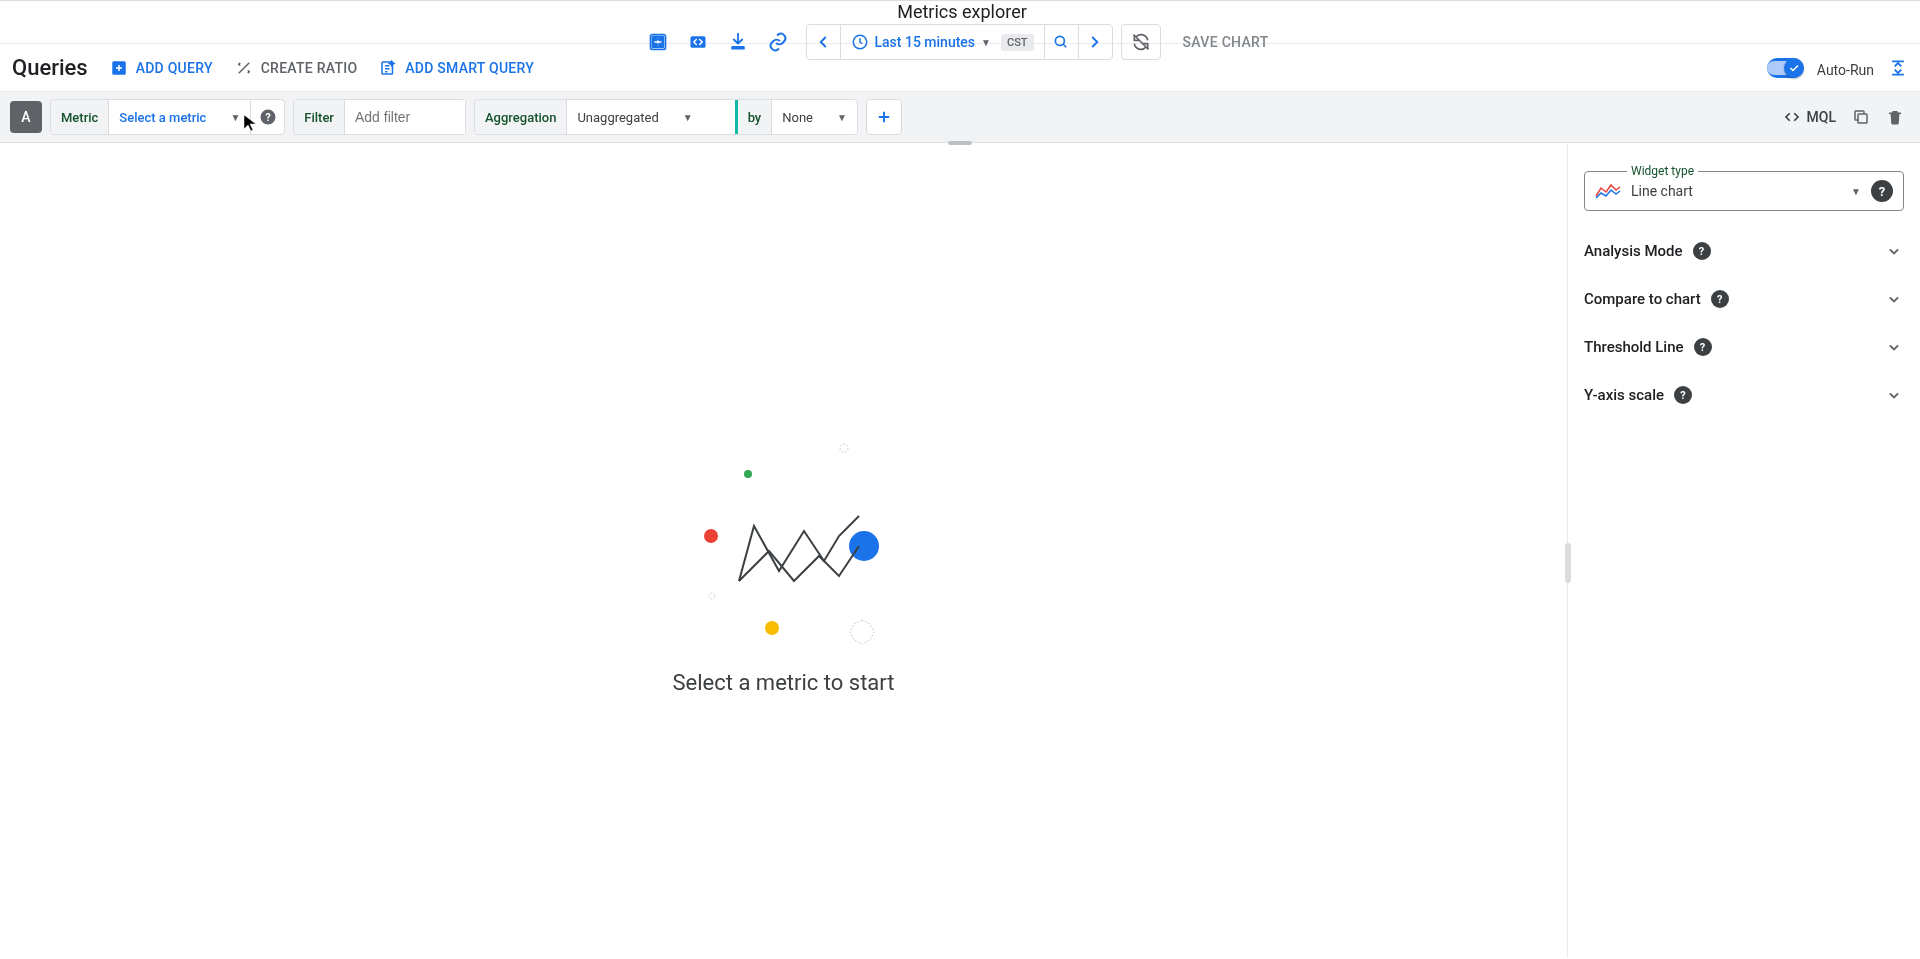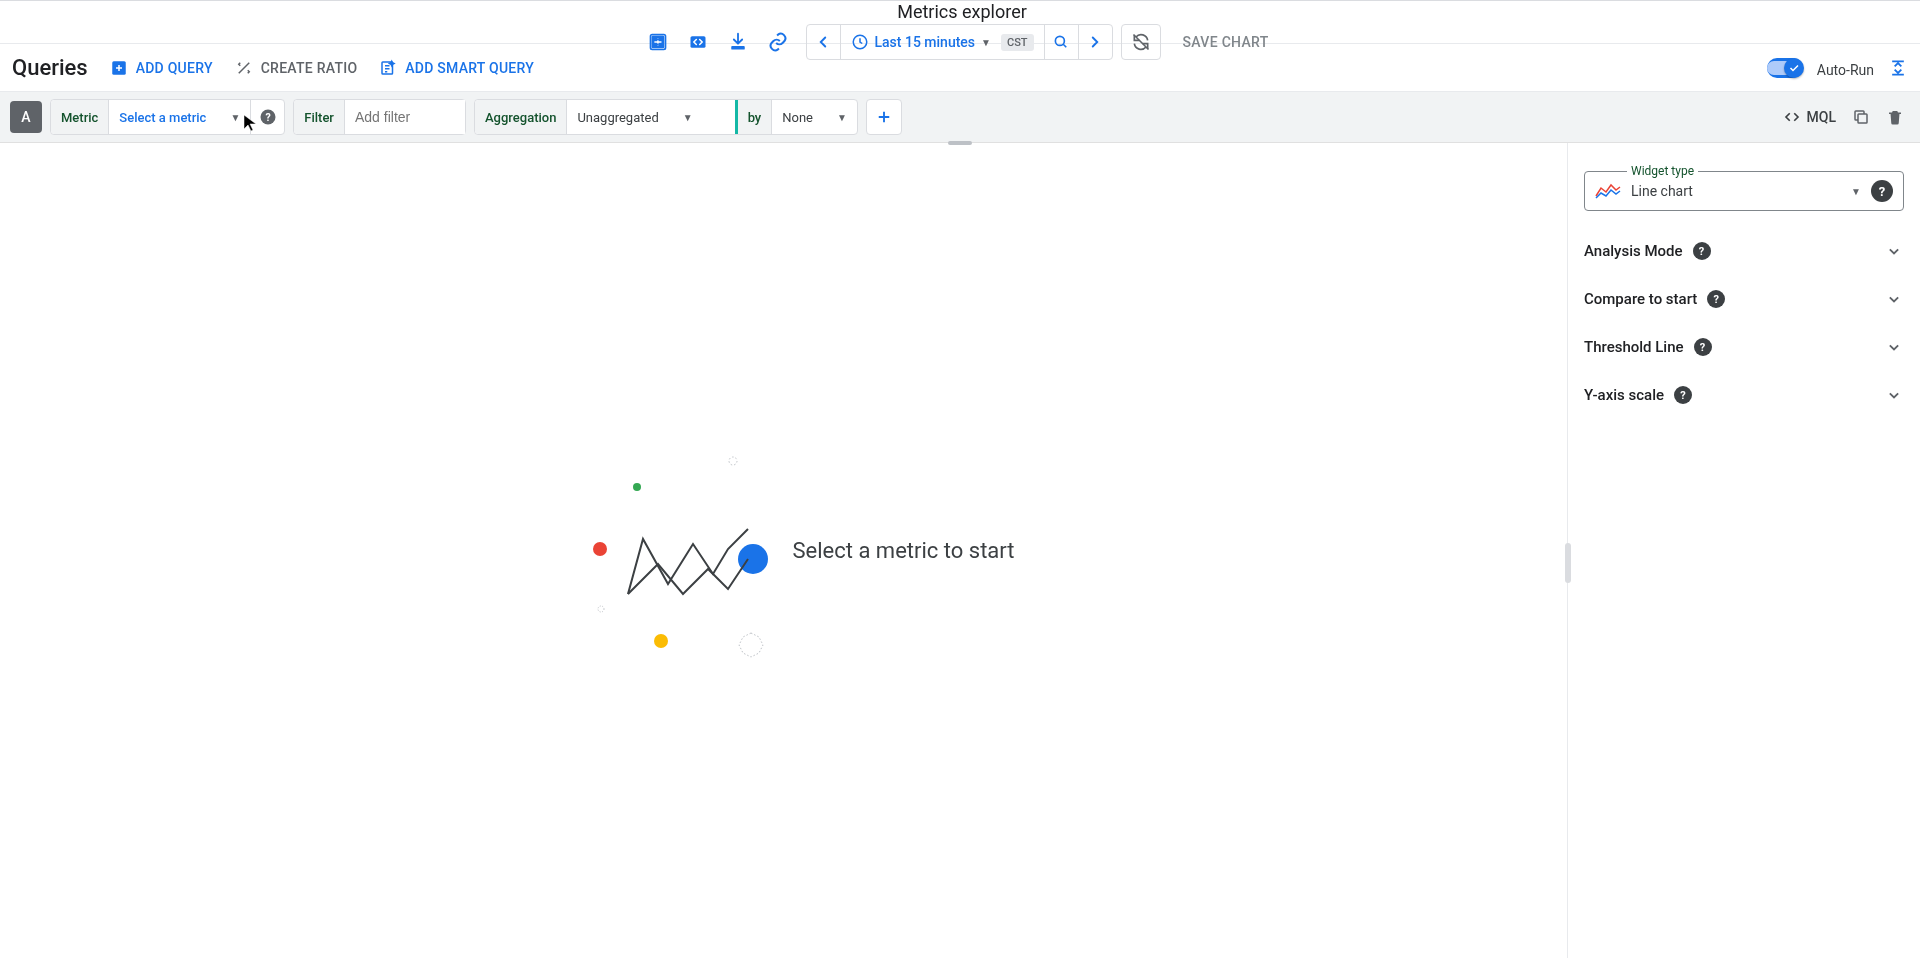--- a/index.html
+++ b/index.html
@@ -44,21 +44,21 @@
   .chip-help { width:34px; display:flex; align-items:center; justify-content:center; border-left:1px solid #dadce0; color:#5f6368; cursor:pointer; height:100%; }
   .chip-input { border:none; outline:none; padding:7px 10px; font-size:14px; width:120px; height:100%; }
   .dropdown-arrow { font-size:10px; color:#5f6368; }
   .add-segment { width:36px; height:36px; background:#fff; border:1px solid #dadce0; border-radius:4px; display:flex; align-items:center; justify-content:center; color:#1a73e8; cursor:pointer; }
   .query-right-actions { margin-left:auto; display:flex; align-items:center; gap:16px; padding-right:6px; }
   .mql-btn { display:flex; align-items:center; gap:6px; color:#3c4043; font-weight:500; font-size:14px; cursor:pointer; }
   .drag-handle { position:absolute; bottom:-3px; left:50%; transform:translateX(-50%); width:24px; height:4px; background:#bdc1c6; border-radius:2px; cursor:ns-resize; }
 
   
   .content { display:flex; height: calc(959px - 44px - 48px - 52px); }
-  .main-panel { flex:1; display:flex; align-items:center; justify-content:center; border-right:1px solid #e8eaed; position:relative; }
+  .main-panel { flex:1; display:flex; flex-direction:column; align-items:center; justify-content:center; border-right:1px solid #e8eaed; position:relative; }
   .empty-illustration { margin-bottom:24px; }
   .empty-text { font-size:22px; color:#3c4043; }
 
   
   .side-panel { width:352px; padding:18px 0 0 0; position:relative; }
   .side-header { display:flex; align-items:center; justify-content:space-between; padding: 0 16px 12px 16px; }
   .side-title { font-size:20px; font-weight:400; }
   .side-header-icons { display:flex; align-items:center; gap:10px; color:#1a73e8; }
   .side-header-icons .divider { width:1px; height:20px; background:#dadce0; }
 
@@ -296,21 +296,21 @@
         <span class="accordion-label">Analysis Mode</span>
         <div class="help-circle">?</div>
       </div>
       <svg class="expand-chevron" width="20" height="20" viewBox="0 0 24 24" fill="none" stroke="#5f6368" stroke-width="2.2">
           <path d="M7 10l5 5 5-5"></path>
         </svg>
     </div>
 
     <div class="accordion-row">
       <div class="accordion-left">
-        <span class="accordion-label">Compare to start</span>
+        <span class="accordion-label">Compare to chart</span>
         <div class="help-circle">?</div>
       </div>
       <svg class="expand-chevron" width="20" height="20" viewBox="0 0 24 24" fill="none" stroke="#5f6368" stroke-width="2.2">
           <path d="M7 10l5 5 5-5"></path>
         </svg>
     </div>
 
     <div class="accordion-row">
       <div class="accordion-left">
         <span class="accordion-label">Threshold Line</span>

